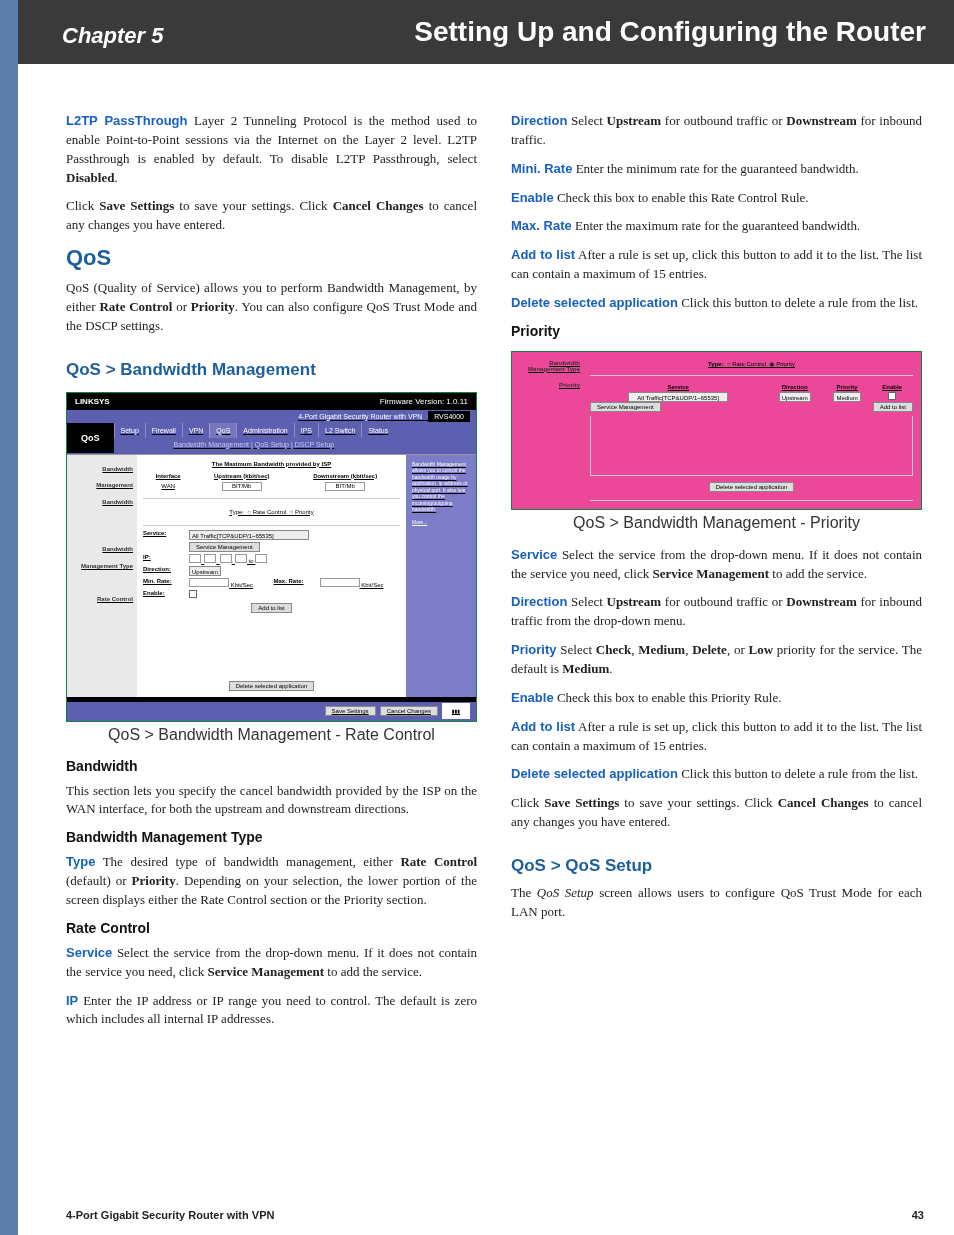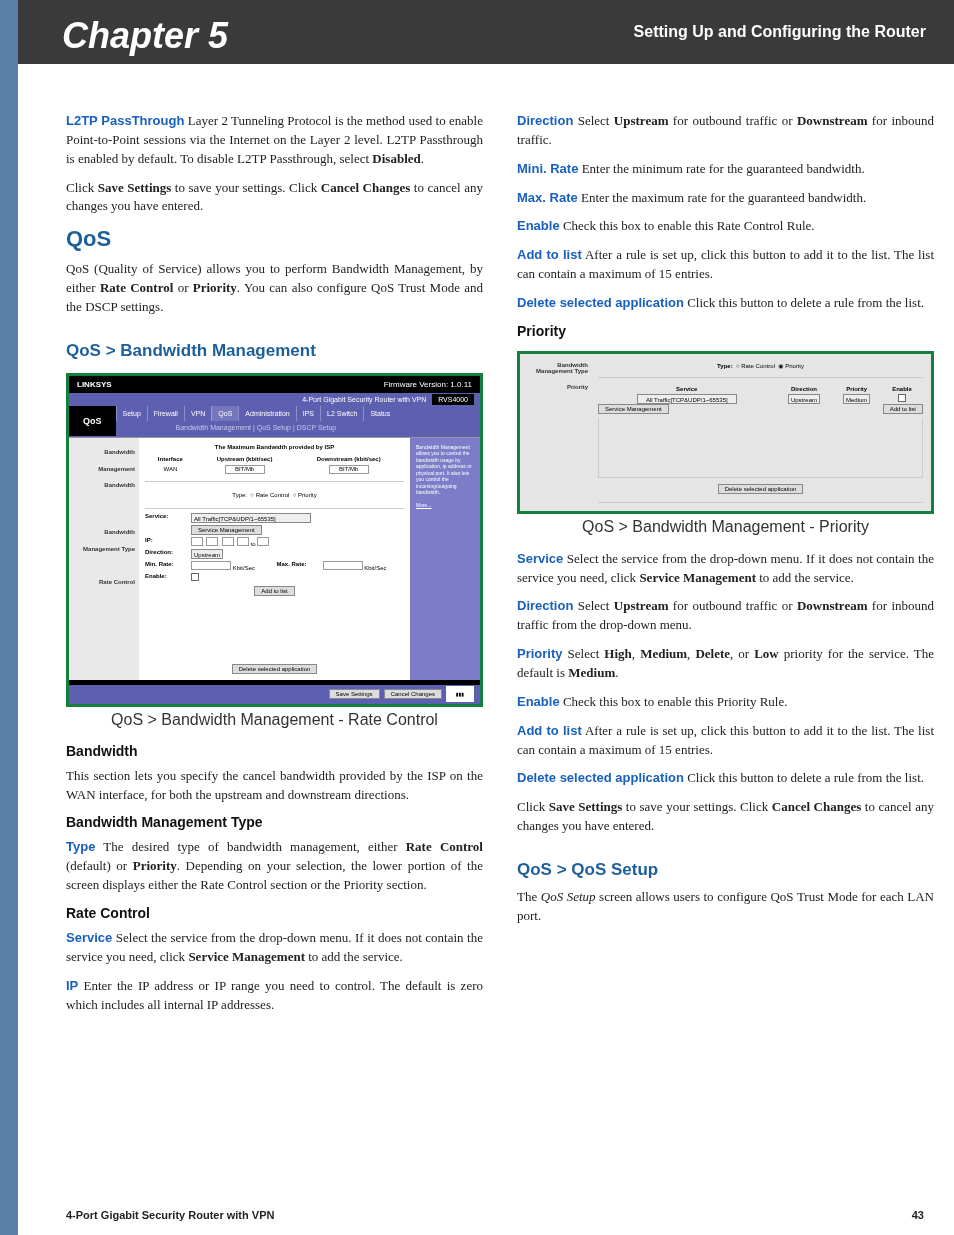--- a/index.html
+++ b/index.html
@@ -27,34 +27,34 @@
     background: #3a3a3a;
     height: 64px;
     display: flex;
     justify-content: space-between;
     align-items: center;
     padding: 0 28px 0 44px;
     color: #fff;
   }
   .chapter-title {
     font-family: 'Trebuchet MS', Arial, sans-serif;
-    font-size: 36px;
+    font-size: 22px;
     font-weight: bold;
     font-style: italic;
     margin-top: 8px;
   }
   .section-title {
     font-family: 'Trebuchet MS', Arial, sans-serif;
-    font-size: 16px;
+    font-size: 28px;
     font-weight: bold;
   }
   .body-columns {
     display: flex;
     gap: 34px;
-    padding: 48px 20px 0 48px;
+    padding: 48px 32px 0 48px;
   }
   .col {
     flex: 1;
     min-width: 0;
   }
   p {
     font-size: 13px;
     line-height: 1.45;
     color: #222;
     margin-bottom: 10px;
@@ -85,24 +85,25 @@
   }
   h4.h-black {
     font-family: 'Trebuchet MS', Arial, sans-serif;
     font-size: 14px;
     font-weight: bold;
     color: #111;
     margin-top: 10px;
     margin-bottom: 8px;
   }
   .figure {
-    border: 3px solid #15803d;
+    border: 1px solid #15803d;
     width: 100%;
     margin: 12px 0 4px 0;
-    background: #e5e5e5;
+    background: #ec4899;
+    text-decoration: underline;
   }
   .fig-caption {
     font-size: 16px;
     color: #333;
     text-align: center;
     font-family: 'Trebuchet MS', Arial, sans-serif;
     margin-bottom: 14px;
   }
   
   .router-ui {
@@ -470,24 +471,24 @@
 
       <div class="col">
 
         <p>
           <span class="term">Direction</span><span> Select </span><span class="bold">Upstream</span><span> for outbound traffic or </span><span class="bold">Downstream</span><span> for inbound traffic.</span>
         </p>
         <p>
           <span class="term">Mini. Rate</span><span>  Enter the minimum rate for the guaranteed bandwidth.</span>
         </p>
         <p>
+          <span class="term">Enable</span><span>  Check this box to enable this Rate Control Rule.</span>
+        </p>
+        <p>
           <span class="term">Max. Rate</span><span>  Enter the maximum rate for the guaranteed bandwidth.</span>
-        </p>
-        <p>
-          <span class="term">Enable</span><span>  Check this box to enable this Rate Control Rule.</span>
         </p>
         <p>
           <span class="term">Add to list</span><span>  After a rule is set up, click this button to add it to the list. The list can contain a maximum of 15 entries.</span>
         </p>
         <p>
           <span class="term">Delete selected application</span><span>  Click this button to delete a rule from the list.</span>
         </p>
 
         <h4 class="h-black">Priority</h4>
 
@@ -534,21 +535,21 @@
         </div>
         <div class="fig-caption">QoS &gt; Bandwidth Management - Priority</div>
 
         <p>
           <span class="term">Service</span><span>  Select the service from the drop-down menu. If it does not contain the service you need, click </span><span class="bold">Service Management</span><span> to add the service.</span>
         </p>
         <p>
           <span class="term">Direction</span><span> Select </span><span class="bold">Upstream</span><span> for outbound traffic or </span><span class="bold">Downstream</span><span> for inbound traffic from the drop-down menu.</span>
         </p>
         <p>
-          <span class="term">Priority</span><span>  Select </span><span class="bold">High</span><span>, </span><span class="bold">Medium</span><span>, </span><span class="bold">Delete</span><span>, or </span><span class="bold">Low</span><span> priority for the service. The default is </span><span class="bold">Medium</span><span>.</span>
+          <span class="term">Priority</span><span>  Select </span><span class="bold">Check</span><span>, </span><span class="bold">Medium</span><span>, </span><span class="bold">Delete</span><span>, or </span><span class="bold">Low</span><span> priority for the service. The default is </span><span class="bold">Medium</span><span>.</span>
         </p>
         <p>
           <span class="term">Enable</span><span>  Check this box to enable this Priority Rule.</span>
         </p>
         <p>
           <span class="term">Add to list</span><span>  After a rule is set up, click this button to add it to the list. The list can contain a maximum of 15 entries.</span>
         </p>
         <p>
           <span class="term">Delete selected application</span><span>  Click this button to delete a rule from the list.</span>
         </p>

